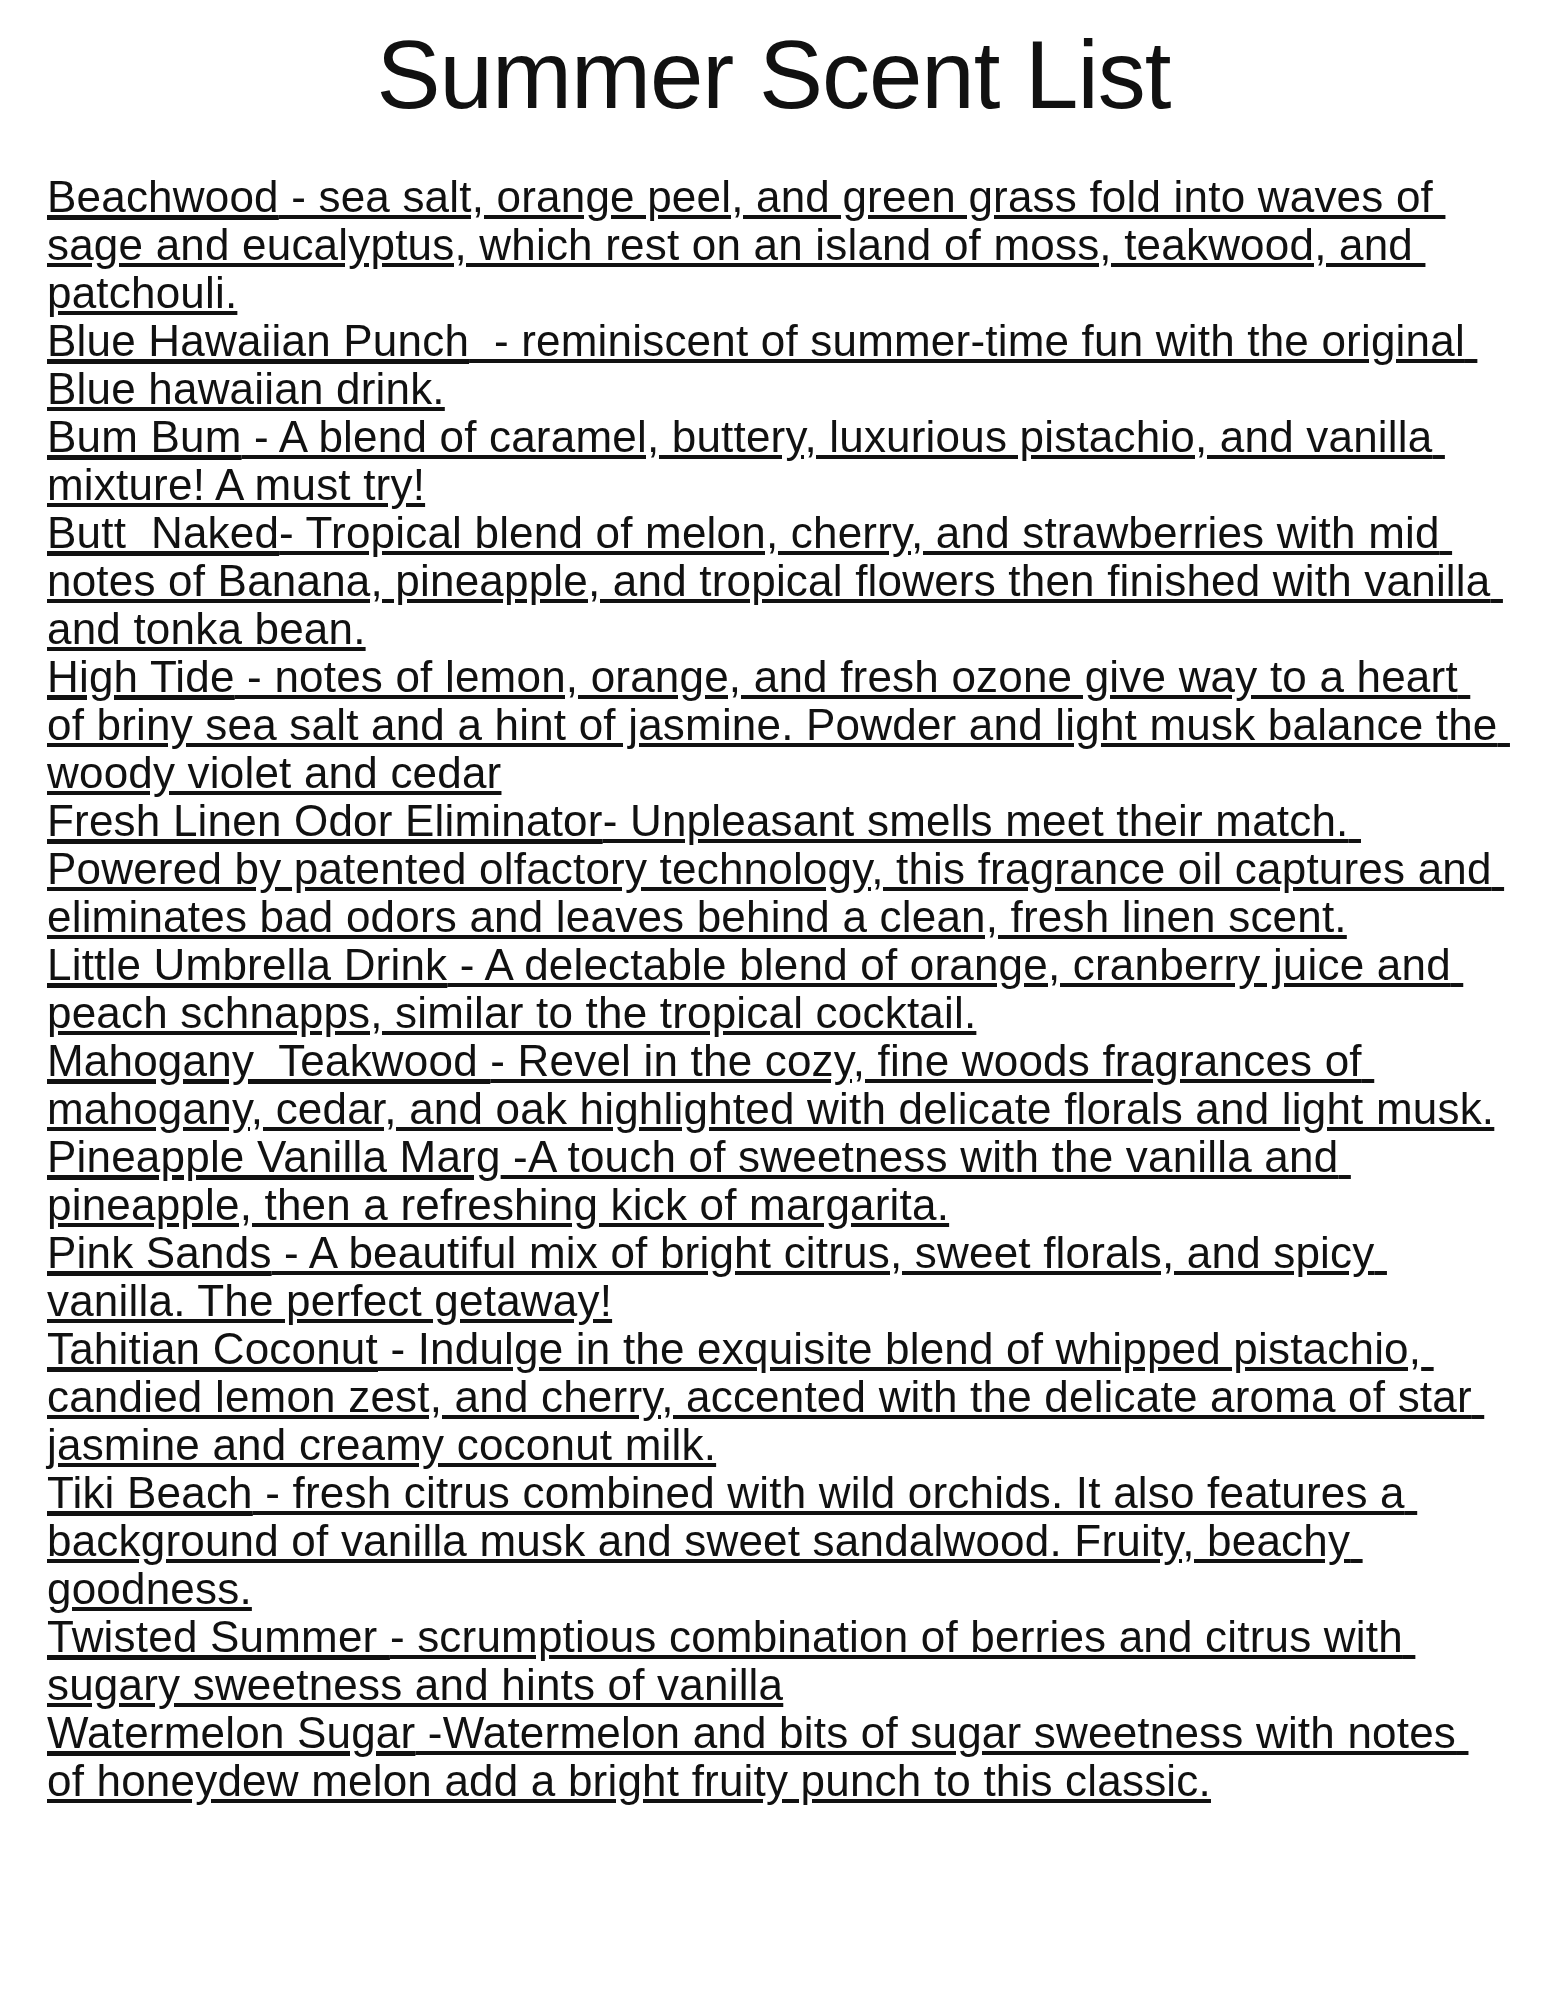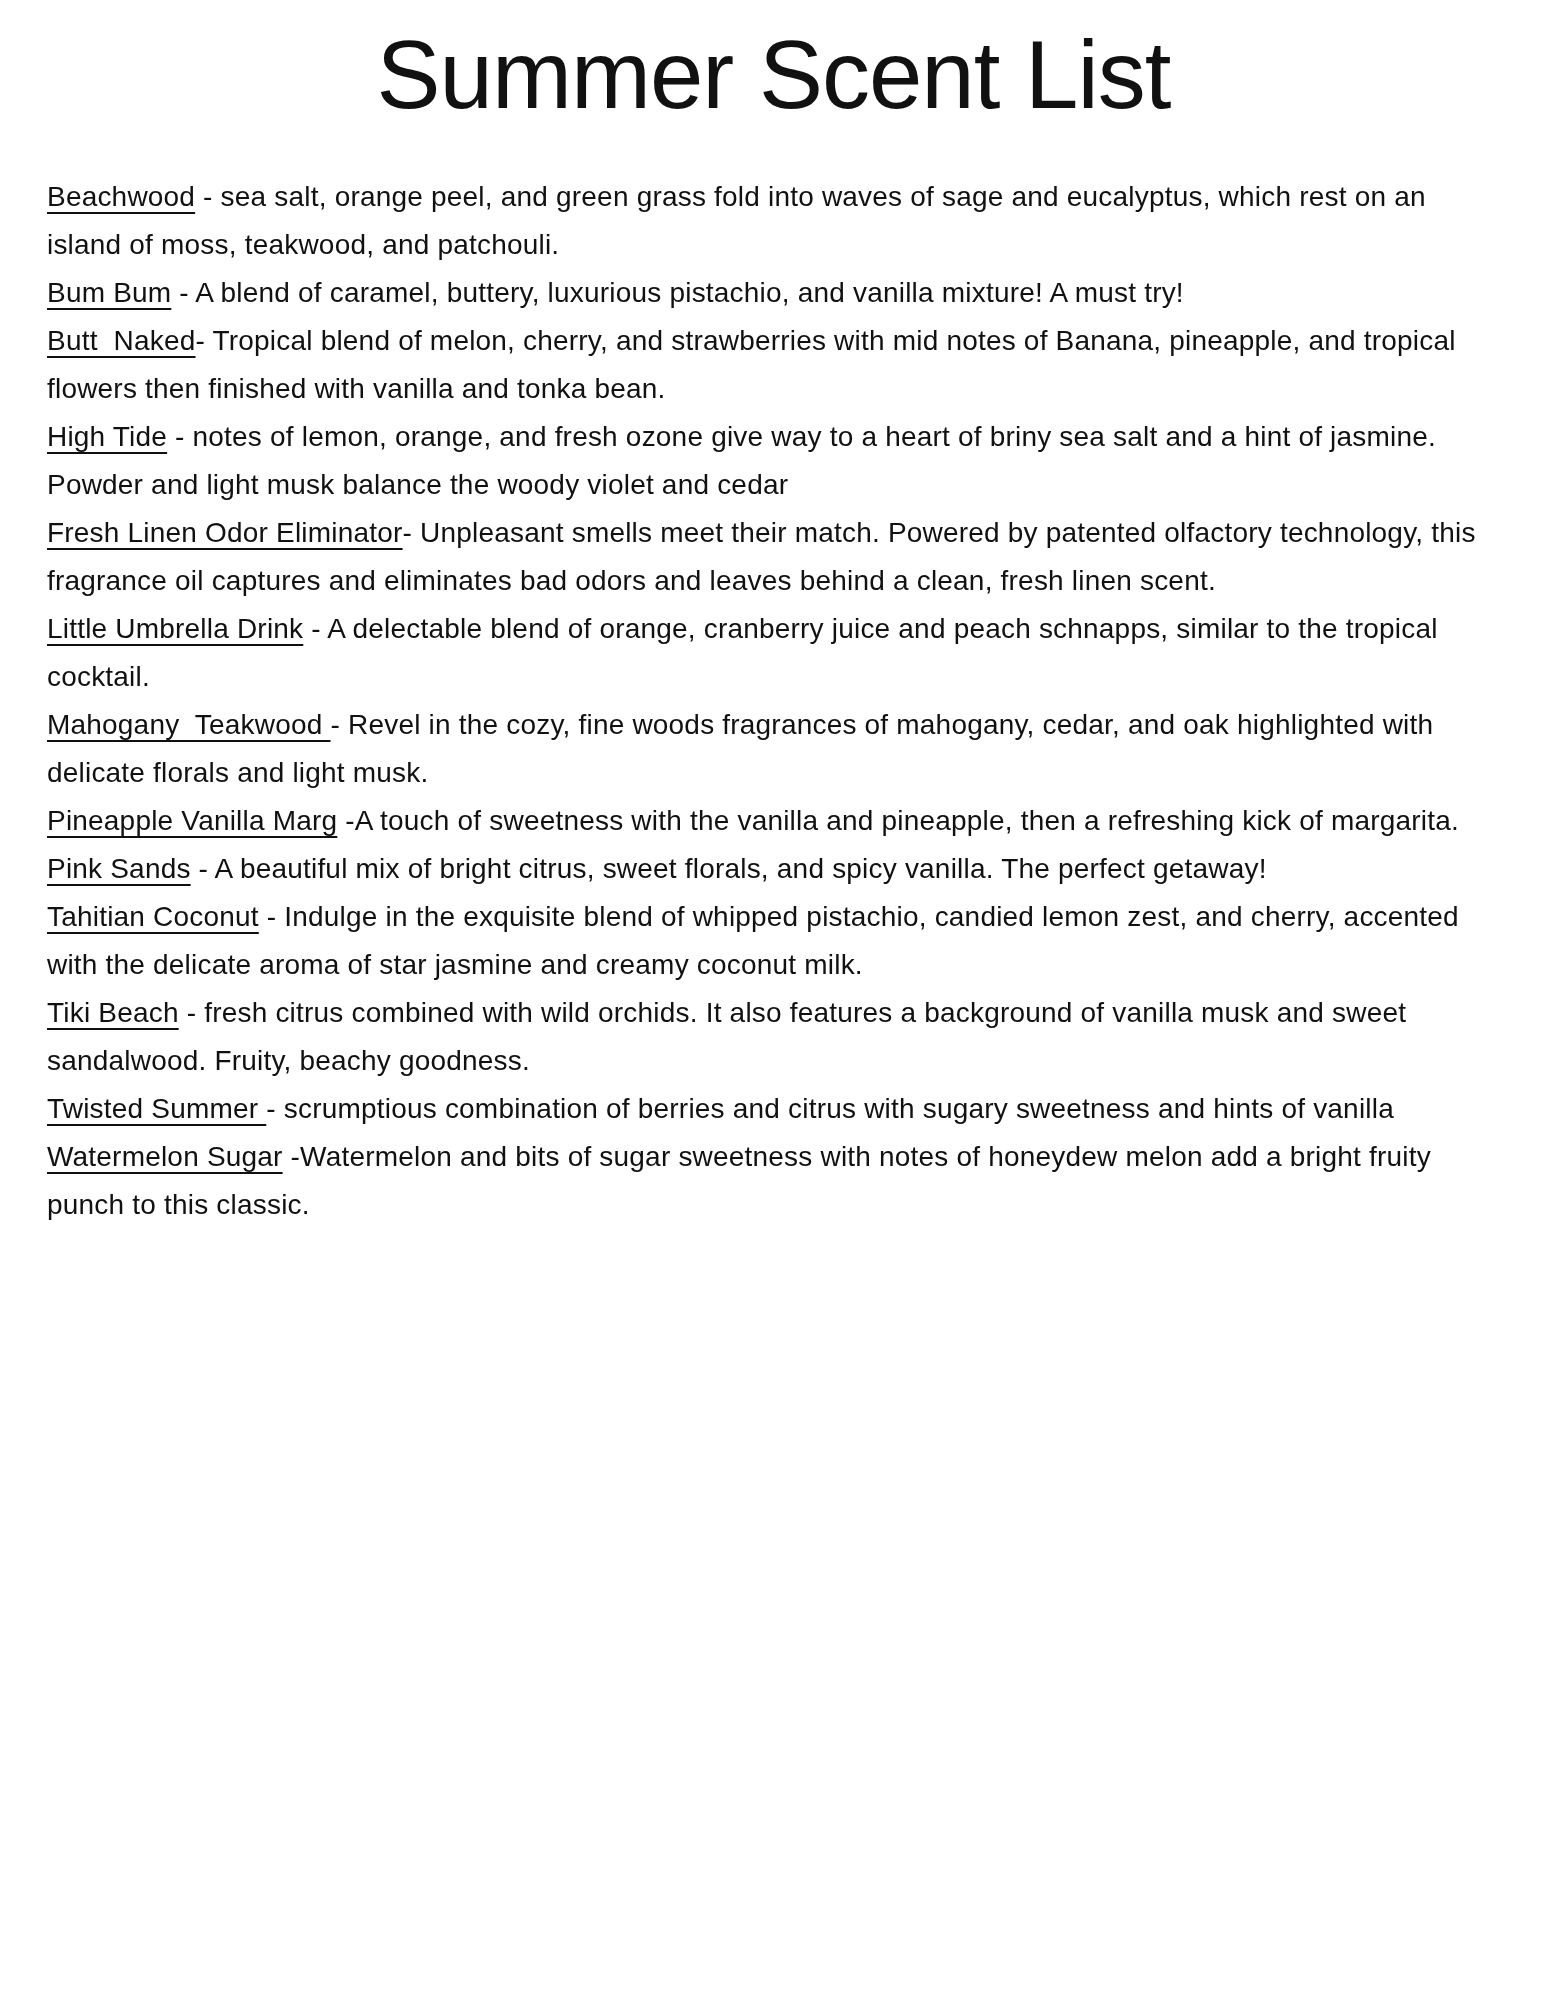--- a/index.html
+++ b/index.html
@@ -24,23 +24,24 @@
   h1.doc-title {
     margin: 0 0 42px 0;
     text-align: center;
     font-size: 96px;
     line-height: 1.18;
     font-weight: 500;
     letter-spacing: -1px;
     color: #111111;
   }
   .scent-list {
-    font-size: 28px;
+    font-size: 44px;
     line-height: 48px;
     letter-spacing: 0.2px;
+    text-decoration: underline;
   }
   p.entry {
     margin: 0;
     padding: 0;
     white-space: pre-wrap;       
     color: #111111;
   }
   .scent-name {
     text-decoration: underline;
     text-decoration-thickness: 2px;
@@ -48,20 +49,21 @@
   }
 </style>
 </head>
 <body>
 
 <div class="page">
   <h1 class="doc-title">Summer Scent List</h1>
 
   <div class="scent-list">
       <p class="entry"><span class="scent-name">Beachwood</span><span class="scent-desc"> - sea salt, orange peel, and green grass fold into waves of sage and eucalyptus, which rest on an island of moss, teakwood, and patchouli.</span></p>
+      <p class="entry"><span class="scent-name">Blue Hawaiian Punch</span><span class="scent-desc">  - reminiscent of summer-time fun with the original Blue hawaiian drink.</span></p>
       <p class="entry"><span class="scent-name">Bum Bum</span><span class="scent-desc"> - A blend of caramel, buttery, luxurious pistachio, and vanilla mixture! A must try!</span></p>
       <p class="entry"><span class="scent-name">Butt  Naked</span><span class="scent-desc">- Tropical blend of melon, cherry, and strawberries with mid notes of Banana, pineapple, and tropical flowers then finished with vanilla and tonka bean.</span></p>
       <p class="entry"><span class="scent-name">High Tide</span><span class="scent-desc"> - notes of lemon, orange, and fresh ozone give way to a heart of briny sea salt and a hint of jasmine. Powder and light musk balance the woody violet and cedar</span></p>
       <p class="entry"><span class="scent-name">Fresh Linen Odor Eliminator</span><span class="scent-desc">- Unpleasant smells meet their match. Powered by patented olfactory technology, this fragrance oil captures and eliminates bad odors and leaves behind a clean, fresh linen scent.</span></p>
       <p class="entry"><span class="scent-name">Little Umbrella Drink</span><span class="scent-desc"> - A delectable blend of orange, cranberry juice and peach schnapps, similar to the tropical cocktail.</span></p>
       <p class="entry"><span class="scent-name">Mahogany  Teakwood </span><span class="scent-desc">- Revel in the cozy, fine woods fragrances of mahogany, cedar, and oak highlighted with delicate florals and light musk.</span></p>
       <p class="entry"><span class="scent-name">Pineapple Vanilla Marg</span><span class="scent-desc"> -A touch of sweetness with the vanilla and pineapple, then a refreshing kick of margarita.</span></p>
       <p class="entry"><span class="scent-name">Pink Sands</span><span class="scent-desc"> - A beautiful mix of bright citrus, sweet florals, and spicy vanilla. The perfect getaway!</span></p>
       <p class="entry"><span class="scent-name">Tahitian Coconut</span><span class="scent-desc"> - Indulge in the exquisite blend of whipped pistachio, candied lemon zest, and cherry, accented with the delicate aroma of star jasmine and creamy coconut milk.</span></p>
       <p class="entry"><span class="scent-name">Tiki Beach</span><span class="scent-desc"> - fresh citrus combined with wild orchids. It also features a background of vanilla musk and sweet sandalwood. Fruity, beachy goodness.</span></p>

